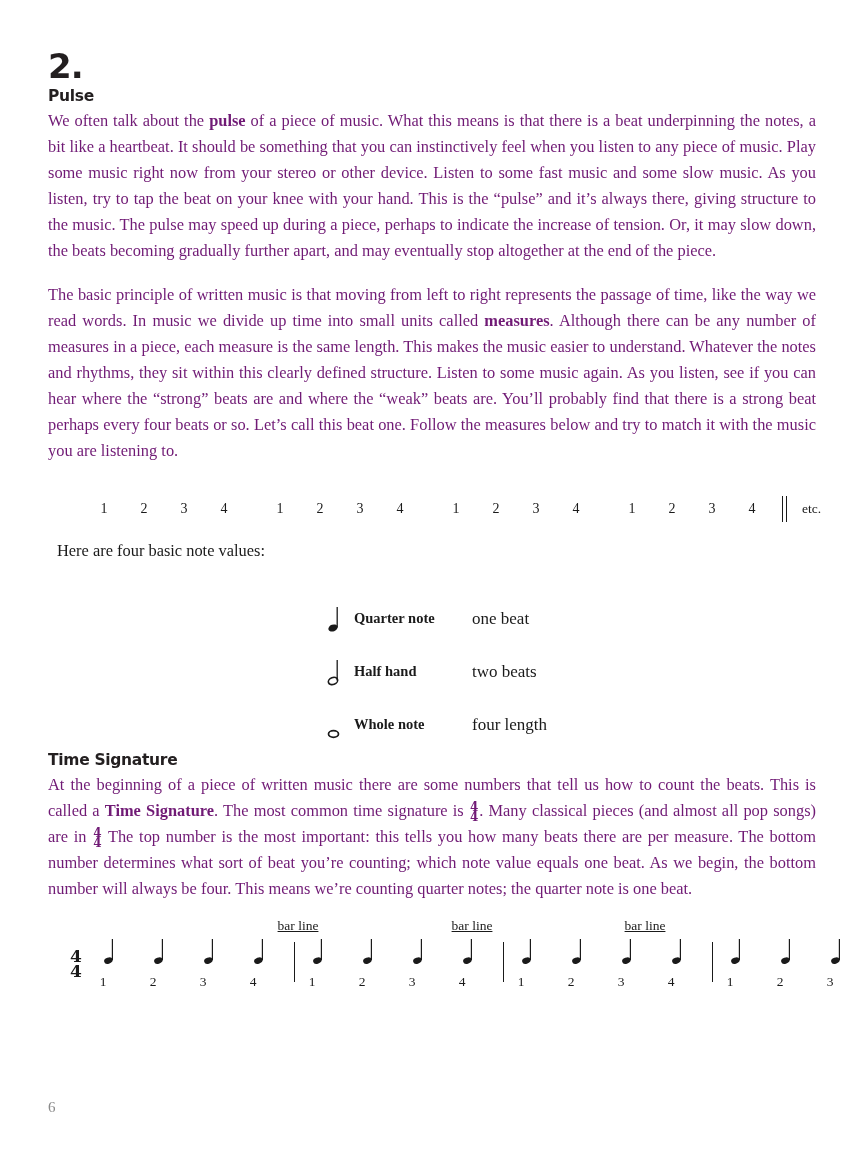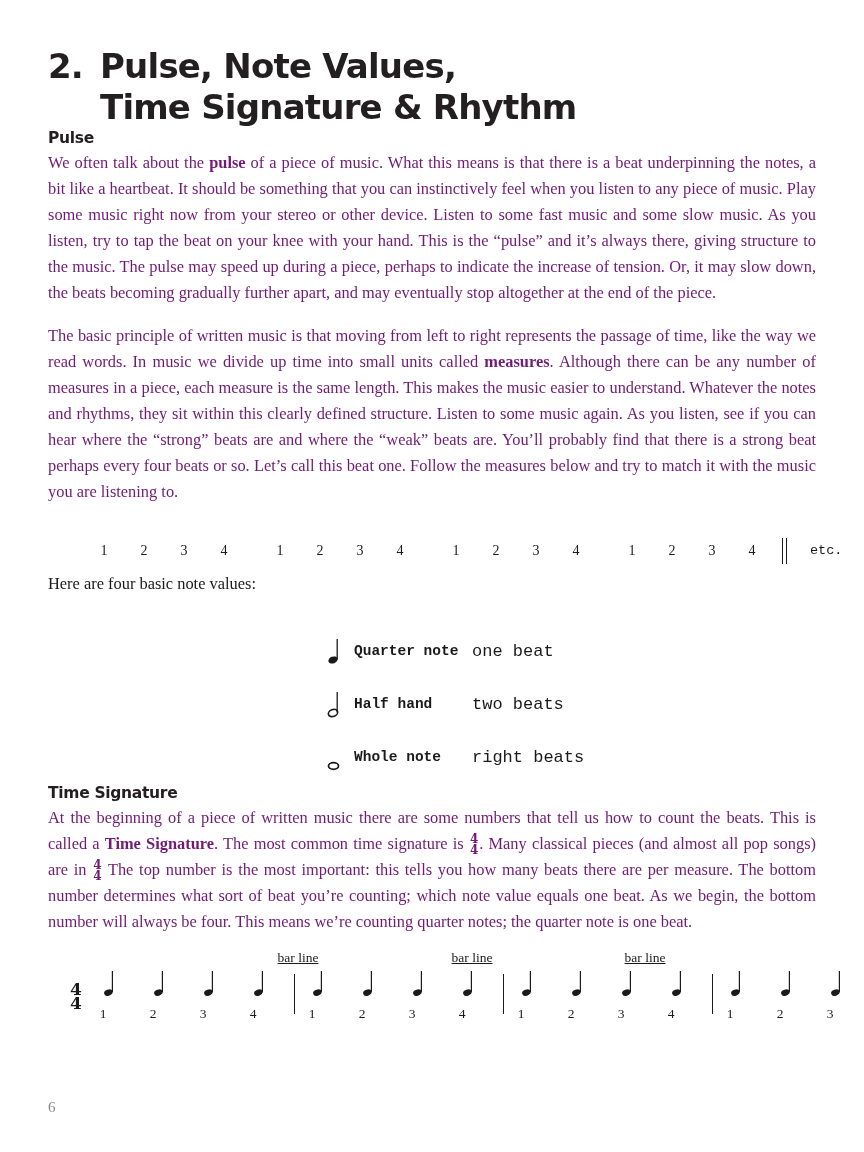--- a/index.html
+++ b/index.html
@@ -62,21 +62,21 @@
   p.body {
     font-size: 16.4px;
     line-height: 1.58;
     text-align: justify;
     margin: 0 0 0 0;
     padding: 0;
     color: #701a75;
     hyphens: none;
   }
   p.body + p.body { margin-top: 18px; }
-  .lead-in { font-size: 16.4px; line-height: 1.58; margin: 0; }
+  .lead-in { font-size: 16.4px; line-height: 1.58; margin: 9px; }
 
   b, strong { font-weight: bold; }
 
   
   .ts-inline {
     display: inline-block;
     vertical-align: -0.42em;
     font-family: "DejaVu Serif", "Liberation Serif", serif;
     font-weight: bold;
     font-size: 12px;
@@ -121,29 +121,27 @@
   .barline-double i {
     display: block;
     width: 1px;
     height: 26px;
     background: #1a1a1a;
     margin-right: 3px;
     font-style: normal;
   }
   .etc-label {
     font-size: 13.5px;
-    margin-left: 16px;
-    font-family: Liberation Mono, monospace;
+    margin-left: 8px;
   }
 
   
   .note-values {
     margin-top: 28px;
     margin-left: 278px;
-    font-family: Liberation Mono, monospace;
   }
   .nv-row {
     display: flex;
     align-items: center;
     height: 53px;
   }
   .nv-glyph {
     flex: 0 0 auto;
     width: 28px;
     display: flex;
@@ -229,24 +227,20 @@
     color: #8a8a8a;
   }
 </style>
 </head>
 <body>
 
 <div class="page">
 
   <div class="chapter-title">
     <div class="chapter-num">2.</div>
-    <div class="chapter-lines">
-      <div>Pulse, Note Values,</div>
-      <div>Time Signature &amp; Rhythm</div>
-    </div>
   </div>
 
   <h2 class="section-heading heading-pulse">Pulse</h2>
 
   <p class="body"><span>We often talk about the </span><b>pulse</b><span> of a piece of music. What this means is that there is a beat underpinning the notes, a bit like a heartbeat. It should be something that you can instinctively feel when you listen to any piece of music. Play some music right now from your stereo or other device. Listen to some fast music and some slow music. As you listen, try to tap the beat on your knee with your hand. This is the “pulse” and it’s always there, giving structure to the music. The pulse may speed up during a piece, perhaps to indicate the increase of tension. Or, it may slow down, the beats becoming gradually further apart, and may eventually stop altogether at the end of the piece.</span></p>
 
   <p class="body"><span>The basic principle of written music is that moving from left to right represents the passage of time, like the way we read words. In music we divide up time into small units called </span><b>measures</b><span>. Although there can be any number of measures in a piece, each measure is the same length. This makes the music easier to understand. Whatever the notes and rhythms, they sit within this clearly defined structure. Listen to some music again. As you listen, see if you can hear where the “strong” beats are and where the “weak” beats are. You’ll probably find that there is a strong beat perhaps every four beats or so. Let’s call this beat one. Follow the measures below and try to match it with the music you are listening to.</span></p>
 
   <div class="beat-row">
 
@@ -315,21 +309,21 @@
     </div>
 
 
     <div class="nv-row">
       <span class="nv-glyph">
         <svg width="16" height="30" viewBox="0 0 16 30" aria-hidden="true">
           <ellipse cx="7.5" cy="24" rx="5" ry="3.3" fill="none" stroke="#1a1a1a" stroke-width="1.7"></ellipse>
         </svg>
       </span>
       <span class="nv-name" style="width:118px">Whole note</span>
-      <span class="nv-beats">right beats</span>
+      <span class="nv-beats">four length</span>
     </div>
 
   </div>
 
   <h2 class="section-heading heading-time-signature">Time Signature</h2>
 
   <p class="body"><span>At the beginning of a piece of written music there are some numbers that tell us how to count the beats. This is called a </span><b>Time Signature</b><span>. The most common time signature is </span><span class="ts-inline"><span>4</span><span>4</span></span><span>. Many classical pieces (and almost all pop songs) are in </span><span class="ts-inline"><span>4</span><span>4</span></span><span> The top number is the most important: this tells you how many beats there are per measure. The bottom number determines what sort of beat you’re counting; which note value equals one beat. As we begin, the bottom number will always be four. This means we’re counting quarter notes; the quarter note is one beat.</span></p>
 
   <div class="staff-block">
 

